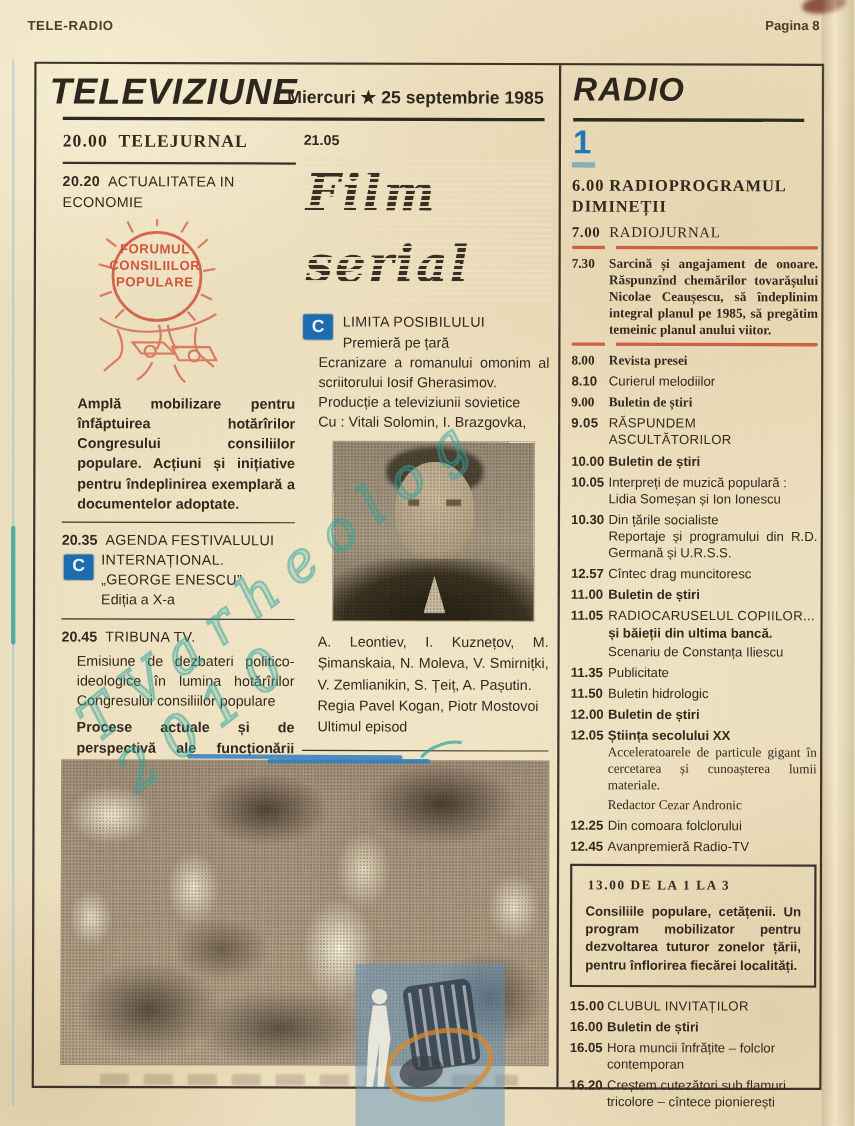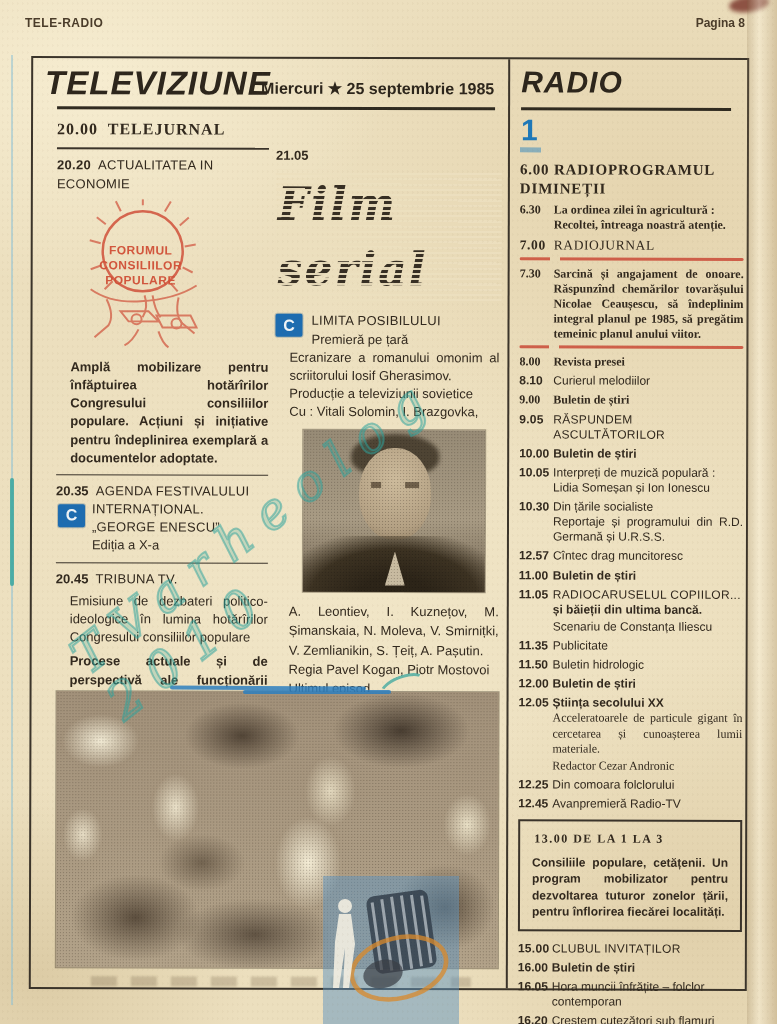--- a/index.html
+++ b/index.html
@@ -43,35 +43,35 @@
   .radio-rule{position:absolute;left:488px;top:48px;width:210px;height:3px;background:#2f2a20;}
 
   
   .col{position:absolute;top:60px;font-size:13px;line-height:1.4;}
   .col-left{left:24px;width:212px;}
   .col-mid{left:243px;width:224px;}
   .col-radio{left:487px;width:224px;top:54px;font-size:12px;line-height:1.26;}
 
   .hsep{height:0;border-top:2px solid #3a332a;margin:7px 0;}
   .hsep.thin{border-top-width:1.5px;}
-  .time{font-weight:bold;margin-top:28px;}
+  .time{font-weight:bold;}
   .serifhead{font-family:"Liberation Serif",serif;font-weight:bold;font-size:16px;letter-spacing:1px;}
   .caps{letter-spacing:.3px;}
   .just{text-align:justify;}
   .bold{font-weight:bold;}
 
   
   .cbadge{display:inline-flex;align-items:center;justify-content:center;width:27px;height:23px;
     background:#1d6cb0;color:#eef3f6;font-weight:bold;font-size:16px;border-radius:2px;
     font-family:"Liberation Sans",sans-serif;box-shadow:0 0 0 1px rgba(20,70,120,.25);}
 
   
   .stamp{position:relative;width:180px;height:155px;margin:6px 0 4px 4px;color:#cf4a33;}
   .stamp svg{position:absolute;inset:0;}
-  .stamp-text{position:absolute;left:0;right:20px;top:44px;text-align:center;
+  .stamp-text{position:absolute;left:0;right:20px;top:20px;text-align:center;
     font-size:12px;font-weight:bold;line-height:1.25;color:#d04f36;letter-spacing:.5px;opacity:.95;}
 
   
   .filmbanner{position:relative;display:inline-block;font-family:"DejaVu Serif",serif;
     font-style:italic;font-weight:bold;font-size:44px;letter-spacing:2px;color:#372f24;
     transform:scaleY(1.05);margin:10px 0 14px 2px;}
   .filmbanner .stripes{position:absolute;inset:-2px;pointer-events:none;
     background:repeating-linear-gradient(180deg, transparent 0 3px, rgba(236,223,190,.95) 3px 5px);}
 
   
@@ -276,24 +276,20 @@
     <div class="ghost-caption"></div>
 
     <div class="col col-radio">
       <div class="prog-num">1</div>
 
       <div class="re big6" style="padding-left:0;">
         <span class="sbold">6.00</span>
         <span>RADIOPROGRAMUL DIMINEȚII</span>
       </div>
 
-      <div class="re sbold">
-        <span class="t serif">6.30</span>
-        <span>La ordinea zilei în agricultură : Recoltei, întreaga noastră atenție.</span>
-      </div>
 
       <div class="re serif" style="font-size:13.5px;letter-spacing:.6px;">
         <span class="t">7.00</span>
         <span>RADIOJURNAL</span>
       </div>
       <div class="redrule"></div>
 
       <div class="re sbold just">
         <span class="t">7.30</span>
         <span>Sarcină și angajament de onoare. Răspunzînd chemărilor tovarășului Nicolae Ceaușescu, să îndeplinim integral planul pe 1985, să pregătim temeinic planul anului viitor.</span>

